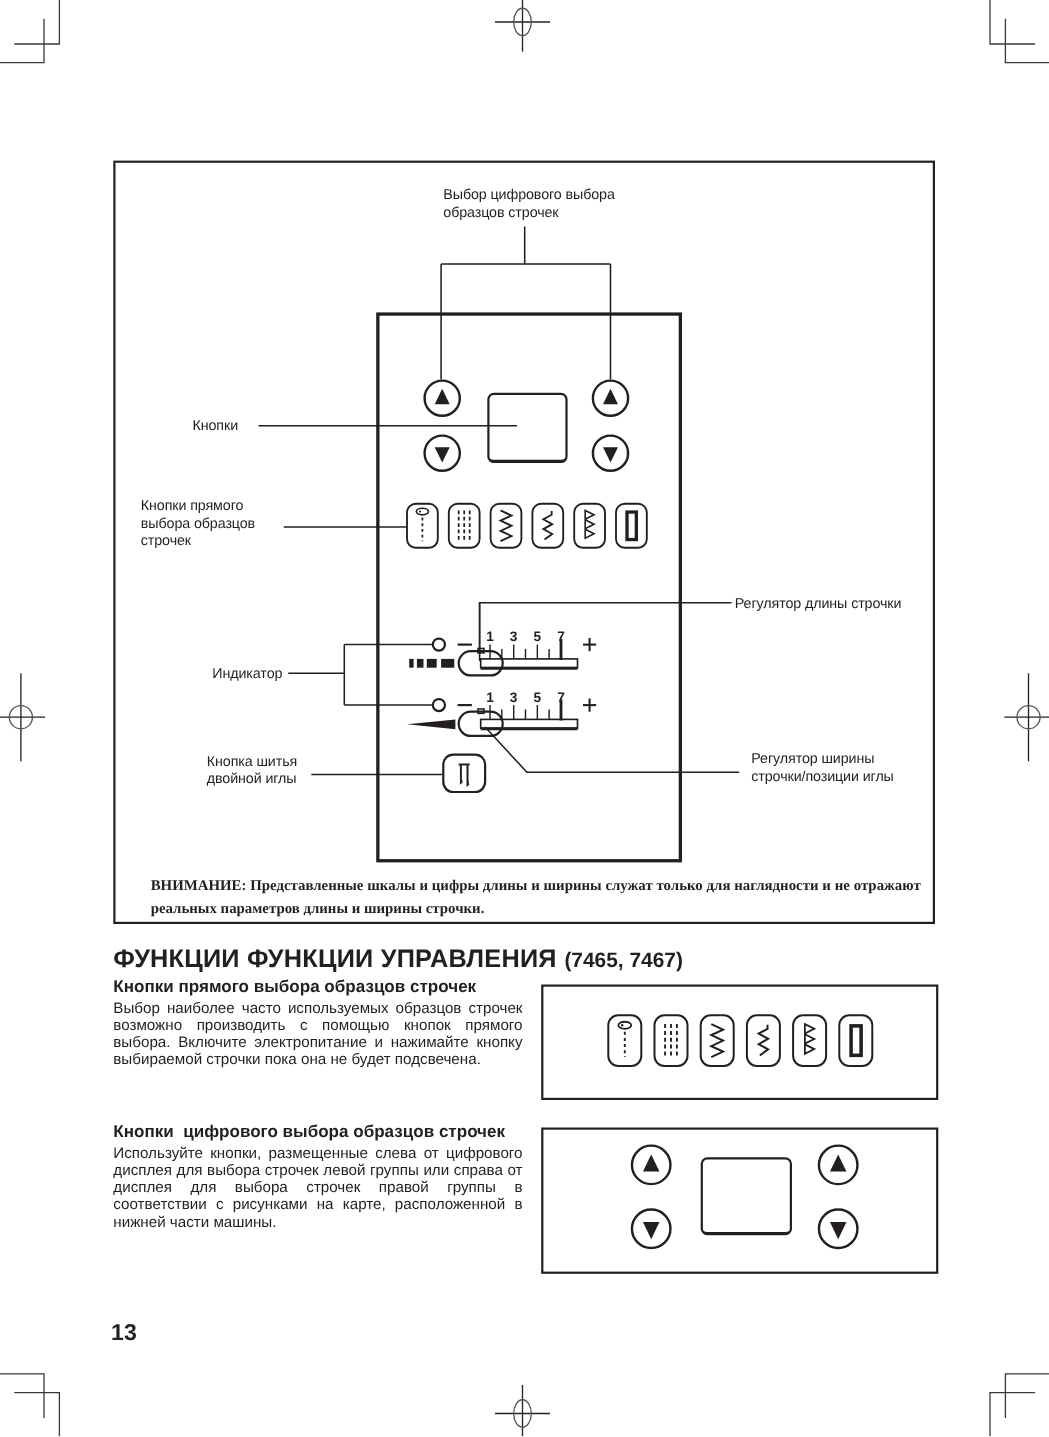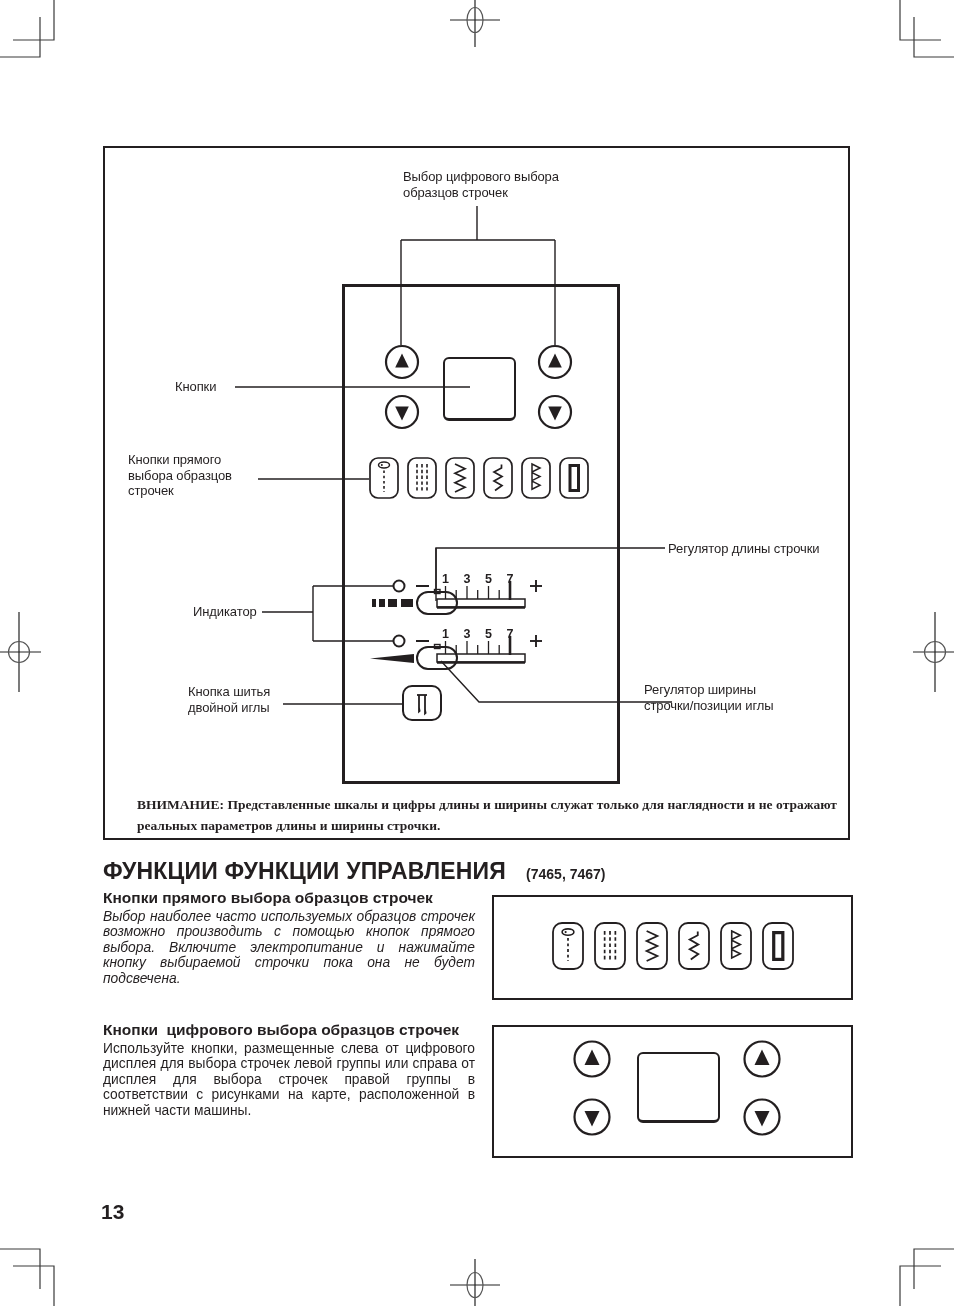--- a/index.html
+++ b/index.html
@@ -7,21 +7,21 @@
         font-family:"Liberation Sans",sans-serif;color:#231f20;overflow:hidden;}
   .box{position:absolute;border:2px solid #231f20;background:#fff;}
   .lbl{position:absolute;font-size:13px;line-height:15.5px;letter-spacing:-0.1px;
        white-space:pre-line;color:#231f20;}
   .display-rect{position:absolute;border:2.5px solid #231f20;border-bottom-width:3.5px;
        border-radius:6px;background:#fff;}
   .warning{position:absolute;left:137px;top:794px;width:700px;font-size:13.5px;
        font-weight:bold;line-height:21px;text-align:justify;font-family:Liberation Serif, serif;}
   .h1{position:absolute;left:103px;top:858px;font-size:23px;font-weight:bold;
       letter-spacing:0.2px;white-space:nowrap;}
-  .h1 .models{font-size:14px;margin-left:20px;letter-spacing:0;}
+  .h1 .models{font-size:19px;margin-left:7px;letter-spacing:0;}
   .h2{position:absolute;font-size:15.5px;font-weight:bold;white-space:pre;}
   .para{position:absolute;width:372px;font-size:13.8px;line-height:15.4px;
       text-align:justify;}
   .pagenum{position:absolute;left:101px;top:1200px;font-size:21px;font-weight:bold;}
   svg.overlay{position:absolute;left:0;top:0;z-index:5;}
   .stroke{stroke:#231f20;fill:none;}
 </style>
 </head>
 <body>
 
@@ -223,29 +223,29 @@
   <div class="lbl" style="left:403px;top:169px;">Выбор цифрового выбора
 образцов строчек</div>
   <div class="lbl" style="left:175px;top:379px;">Кнопки</div>
   <div class="lbl" style="left:128px;top:452px;">Кнопки прямого
 выбора образцов
 строчек</div>
   <div class="lbl" style="left:193px;top:604px;">Индикатор</div>
   <div class="lbl" style="left:188px;top:684px;">Кнопка шитья
 двойной иглы</div>
   <div class="lbl" style="left:668px;top:541px;">Регулятор длины строчки</div>
-  <div class="lbl" style="left:644px;top:682px;">Регулятор ширины
+  <div class="lbl" style="left:683px;top:682px;">Регулятор ширины
 строчки/позиции иглы</div>
 
   <div class="warning">ВНИМАНИЕ: Представленные шкалы и цифры длины и ширины служат только для наглядности и не отражают реальных  параметров длины и ширины строчки.</div>
 
   <div class="h1">
     <span>ФУНКЦИИ ФУНКЦИИ УПРАВЛЕНИЯ</span><span class="models">(7465, 7467)</span>
   </div>
 
   <div class="h2" style="left:103px;top:889px;">Кнопки прямого выбора образцов строчек</div>
-  <div class="para" style="left:103px;top:909px;font-style:italic;">Выбор наиболее часто используемых образцов строчек возможно производить с помощью кнопок прямого выбора. Включите электропитание и нажимайте кнопку выбираемой строчки пока она не будет подсвечена.</div>
+  <div class="para" style="left:103px;top:909px;">Выбор наиболее часто используемых образцов строчек возможно производить с помощью кнопок прямого выбора. Включите электропитание и нажимайте кнопку выбираемой строчки пока она не будет подсвечена.</div>
 
   <div class="h2" style="left:103px;top:1021px;">Кнопки  цифрового выбора образцов строчек</div>
   <div class="para" style="left:103px;top:1041px;">Используйте кнопки, размещенные слева от цифрового дисплея для выбора строчек левой группы или справа от дисплея для выбора строчек правой группы в соответствии с рисунками на карте, расположенной в нижней части машины.</div>
 
   <div class="pagenum">13</div>
 </div>
 
 </body></html>

